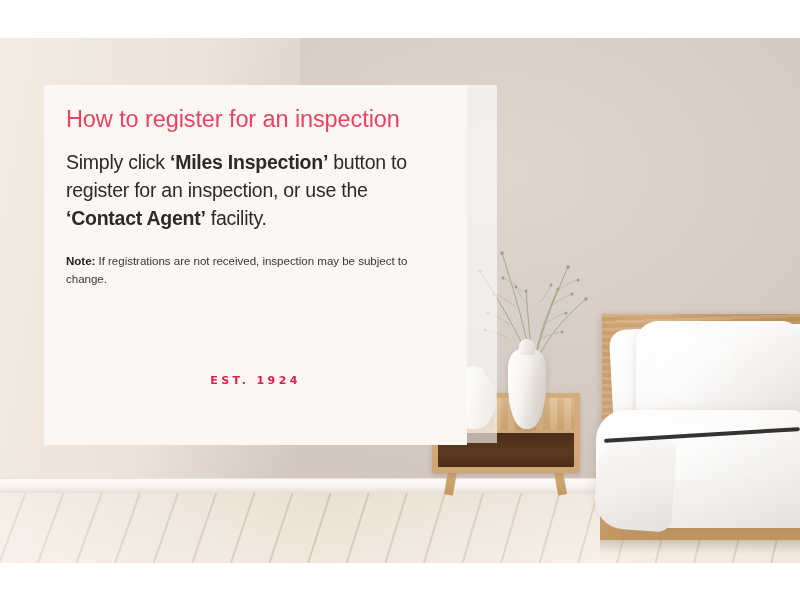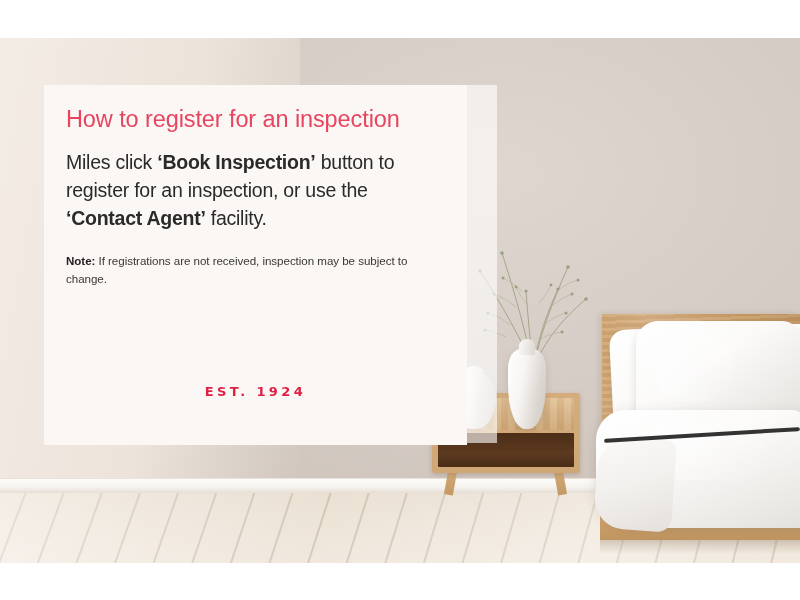--- a/index.html
+++ b/index.html
@@ -273,24 +273,24 @@
   #logo-word {
     color: #dd2145;
     font-size: 38px;
     font-weight: 700;
     letter-spacing: -1.6px;
     line-height: 1;
     font-family: "DejaVu Sans", sans-serif;
   }
   #logo-est {
     color: #dd2145;
-    font-size: 13px;
+    font-size: 11px;
     font-weight: 700;
     letter-spacing: 3.4px;
-    margin-top: 17px;
+    margin-top: 7px;
     font-family: "DejaVu Sans", sans-serif;
   }
 
   
   .band { position: absolute; left:0; width:800px; background:#ffffff; }
   .band-top { top: 0; height: 38px; }
   .band-bottom { top: 563px; height: 37px; }
 </style>
 </head>
 <body>
@@ -399,21 +399,21 @@
     <div class="duvet-drape"></div>
     <div class="duvet-fold"></div>
   </div>
 
   <div id="card-translucent"></div>
 
   <div id="card">
 
     <h1 id="headline">How to register for an inspection</h1>
 
-    <p id="lead"><span>Miles click </span><b>‘Book Inspection’</b><span> button to register for an inspection, or use the </span><b>‘Contact Agent’</b><span> facility.</span></p>
+    <p id="lead"><span>Simply click </span><b>‘Miles Inspection’</b><span> button to register for an inspection, or use the </span><b>‘Contact Agent’</b><span> facility.</span></p>
 
 
     <p class="body-par" id="par-note"><b>Note:</b><span> If registrations are not received, inspection may be subject to change.</span></p>
 
     <div id="logo">
       <div id="logo-est">EST. 1924</div>
     </div>
   </div>
 
   <div class="band band-top"></div>

